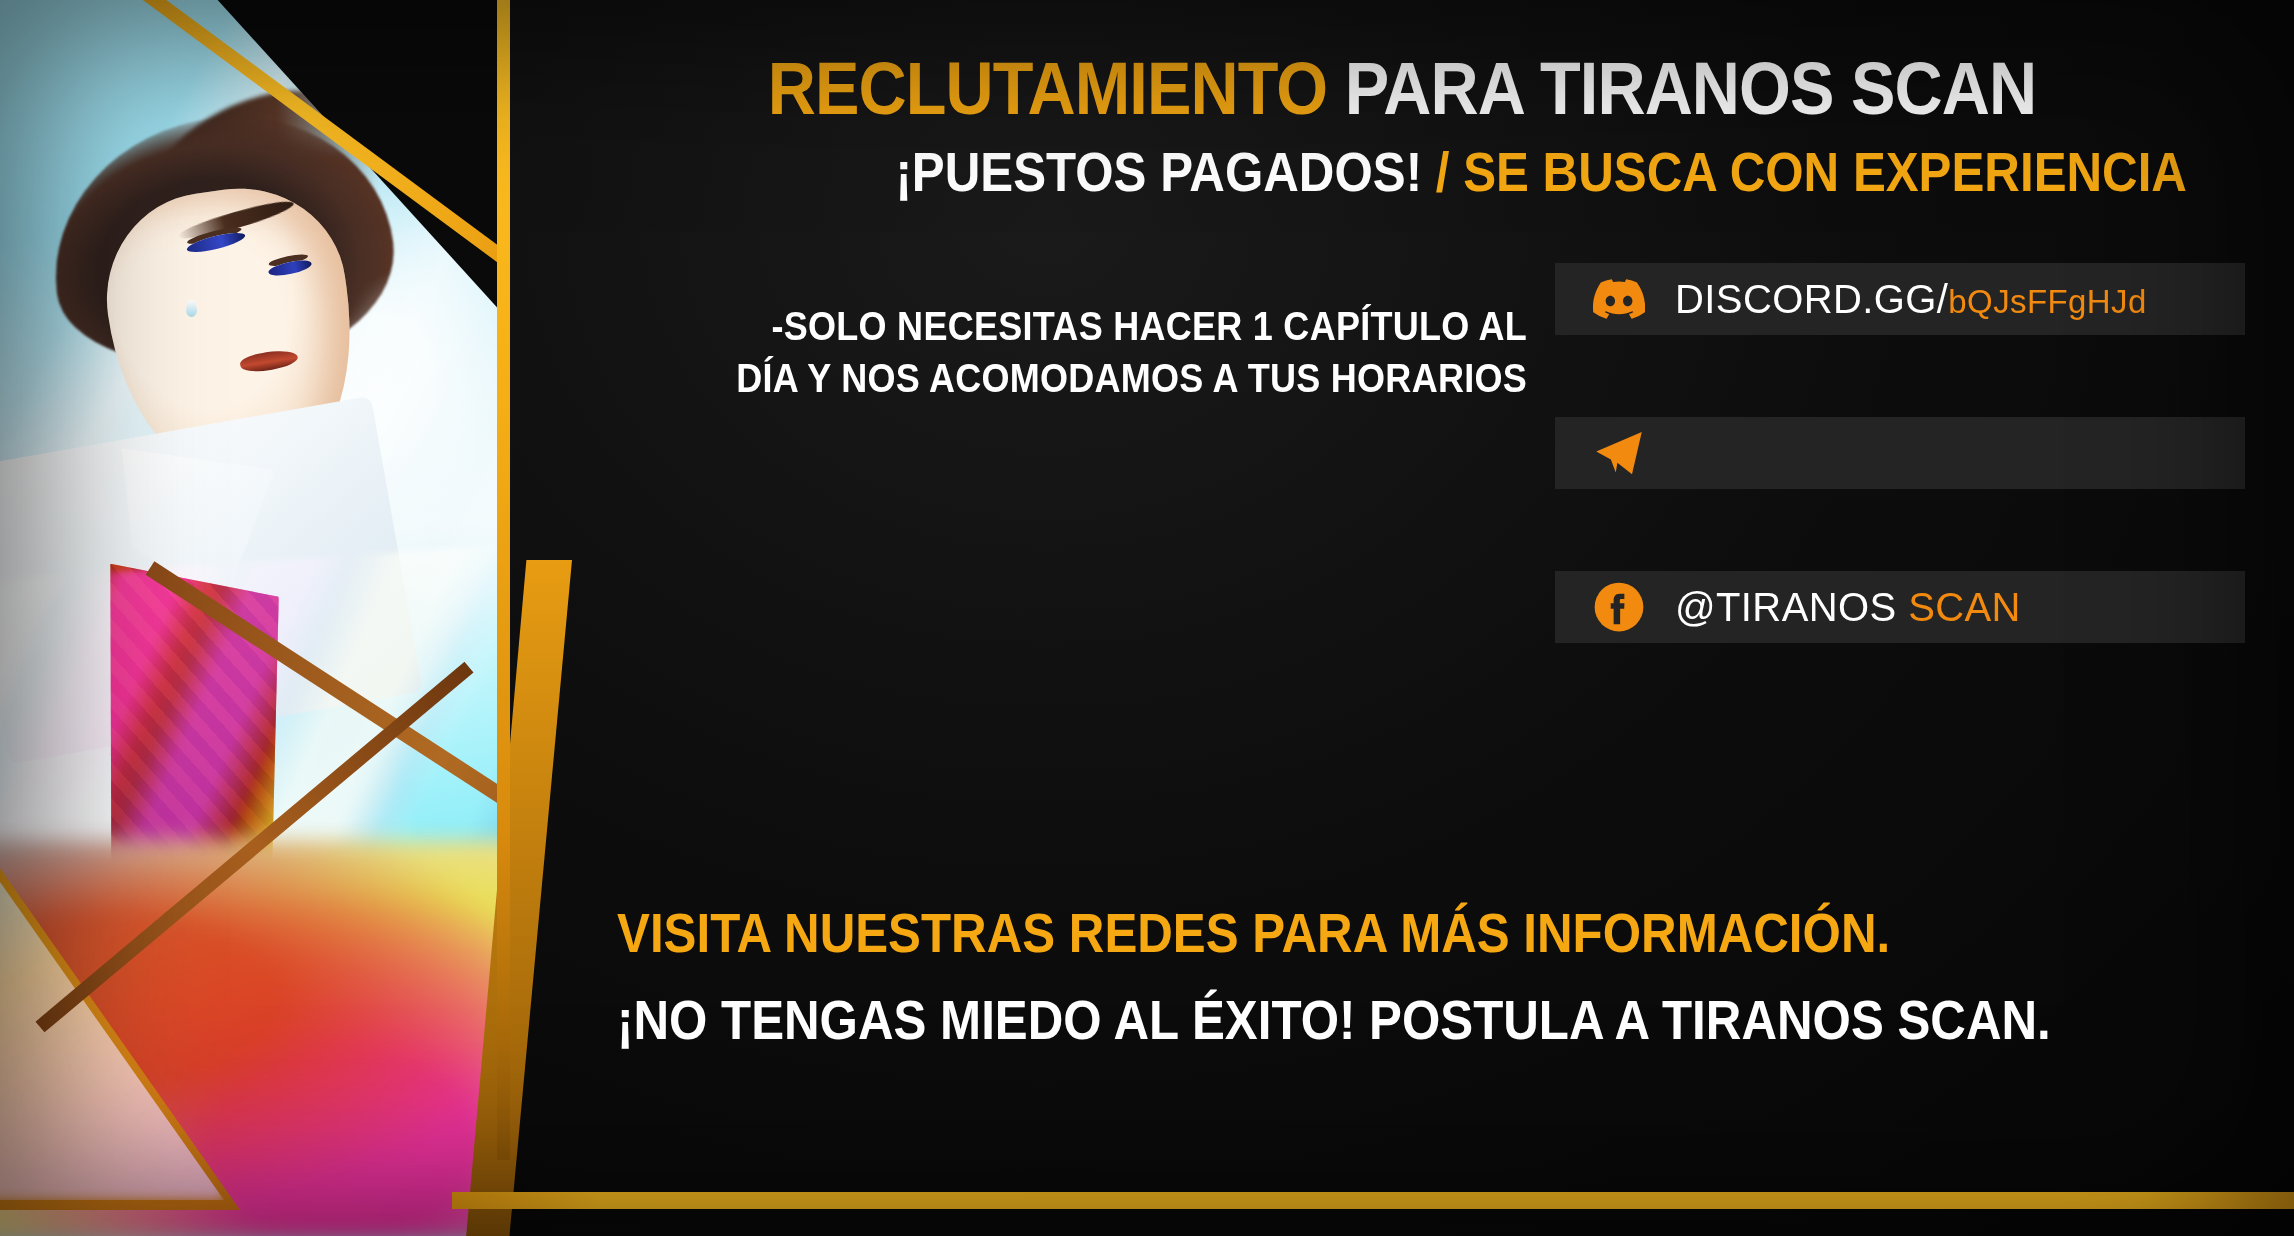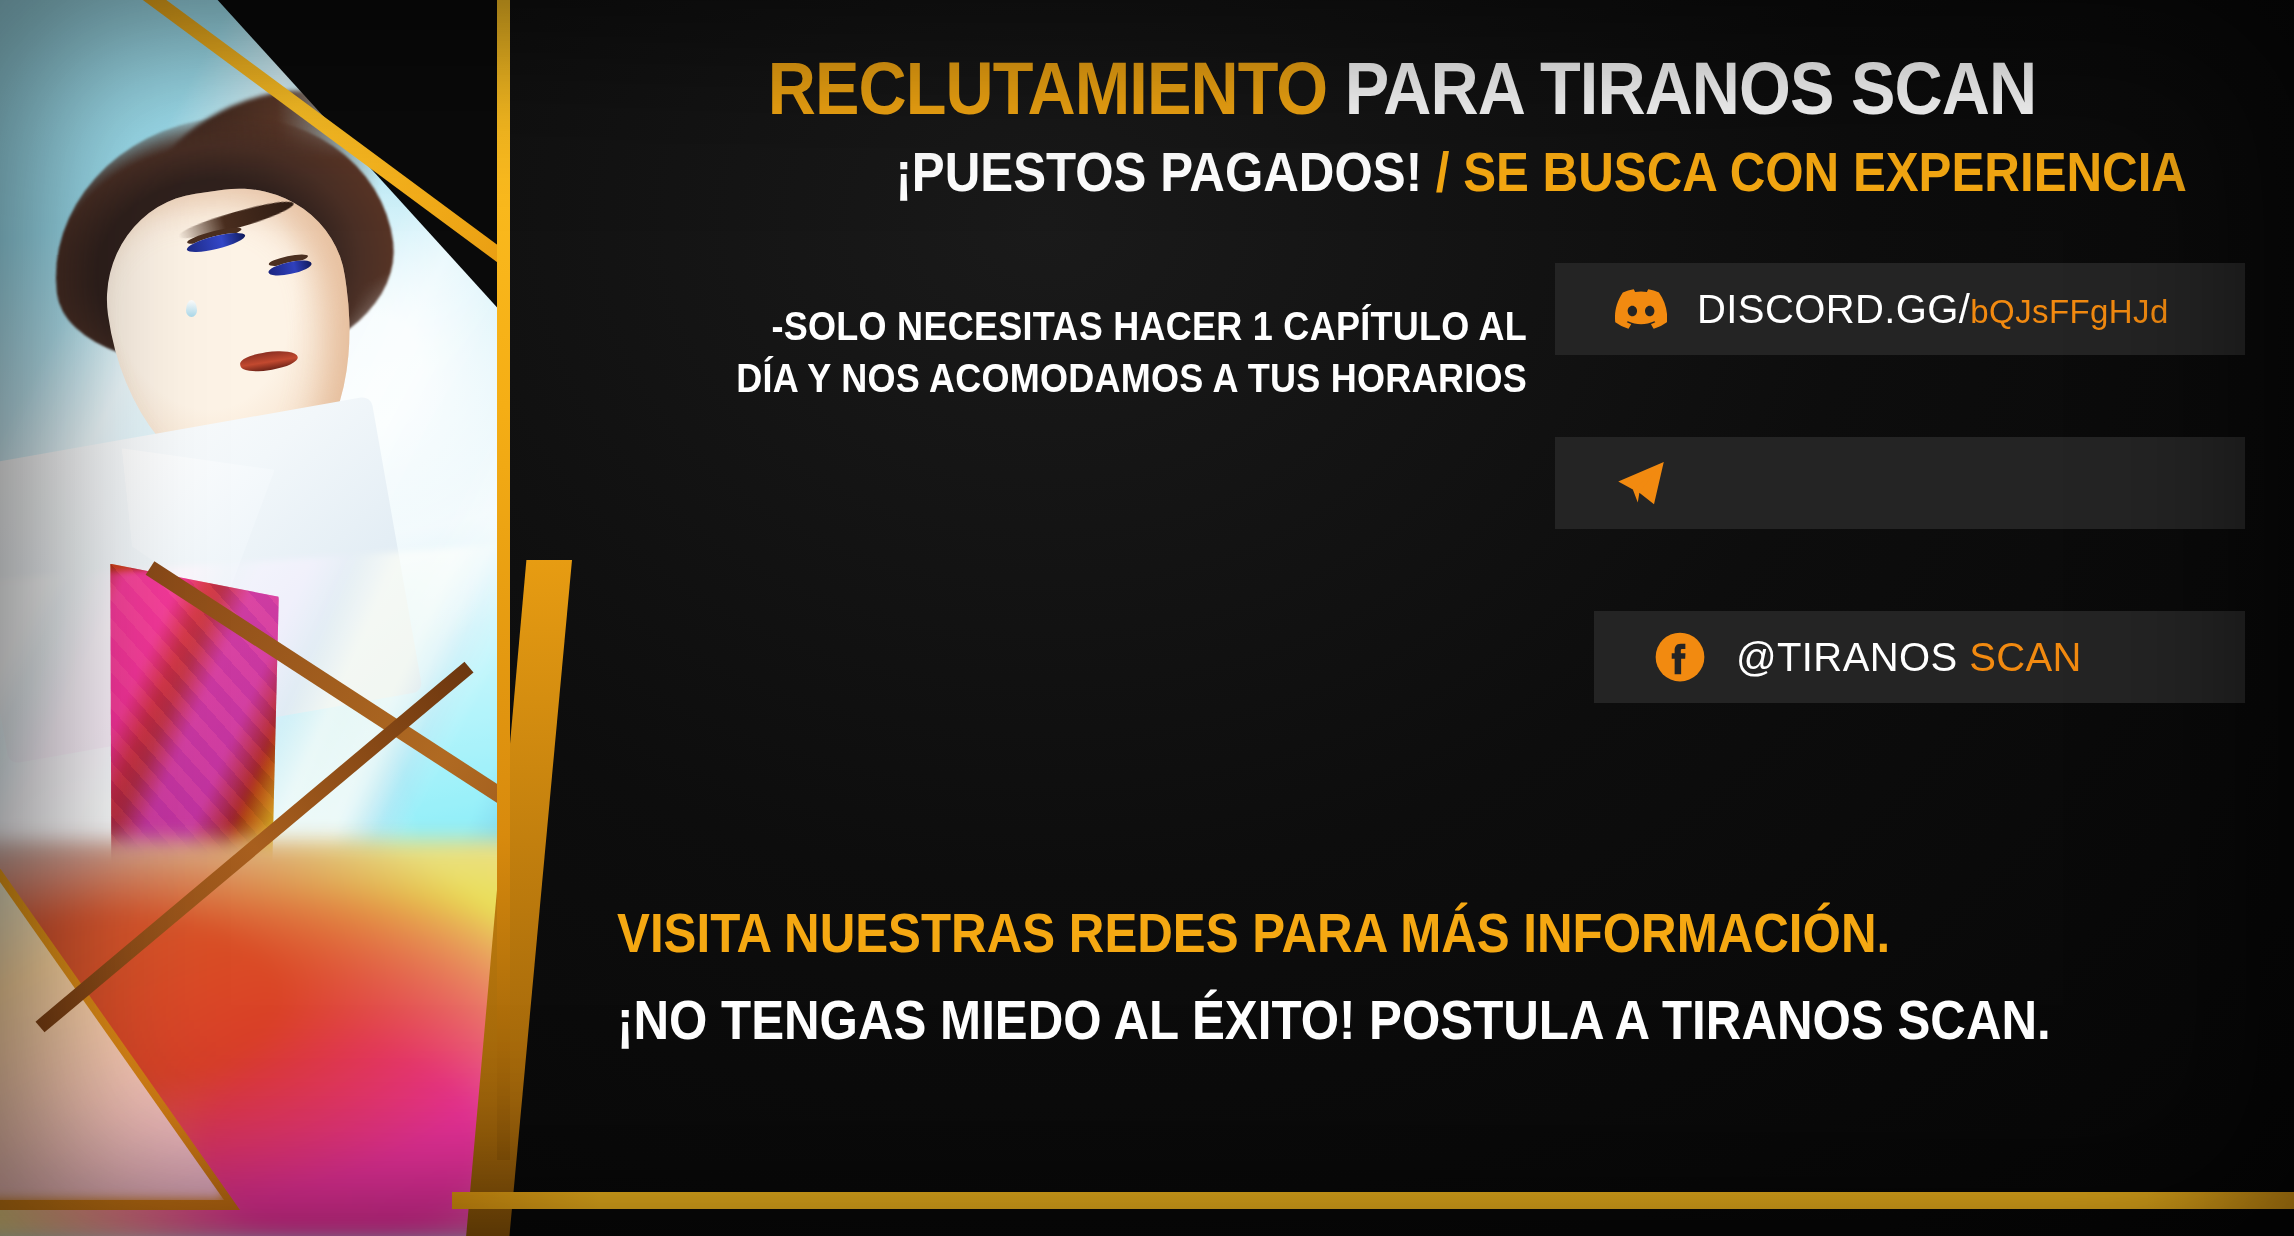--- a/index.html
+++ b/index.html
@@ -225,25 +225,25 @@
     font-family:"Liberation Sans Narrow","Liberation Sans",sans-serif;
     transform:scaleX(.90); transform-origin:center;
     white-space:nowrap; letter-spacing:.3px;
   }
 
   
   #contacts{
     position:absolute; left:1045px; top:263px; width:690px;
   }
   .contact-card{
-    position:relative; height:92px; margin-bottom:82px;
+    position:relative; height:72px; margin-bottom:82px;
     background:#242424;
-    display:flex; align-items:center; padding-left:60px; gap:30px;
-  }
-  .contact-card:last-child{ margin-bottom:0;margin-left:39px; }
+    display:flex; align-items:center; padding-left:38px; gap:30px;
+  }
+  .contact-card:last-child{ margin-bottom:0; }
   .ci{ width:52px; height:52px; flex:0 0 52px; display:block; }
   .contact-text{
     font-size:40px; font-weight:normal; white-space:nowrap;
     font-family:"Liberation Sans","Liberation Sans",sans-serif;
     letter-spacing:.4px;
   }
   .ct-white{ color:#ffffff; }
   .ct-orange{ color:#f28a10; }
   .ct-small{ font-size:33px; }
 

